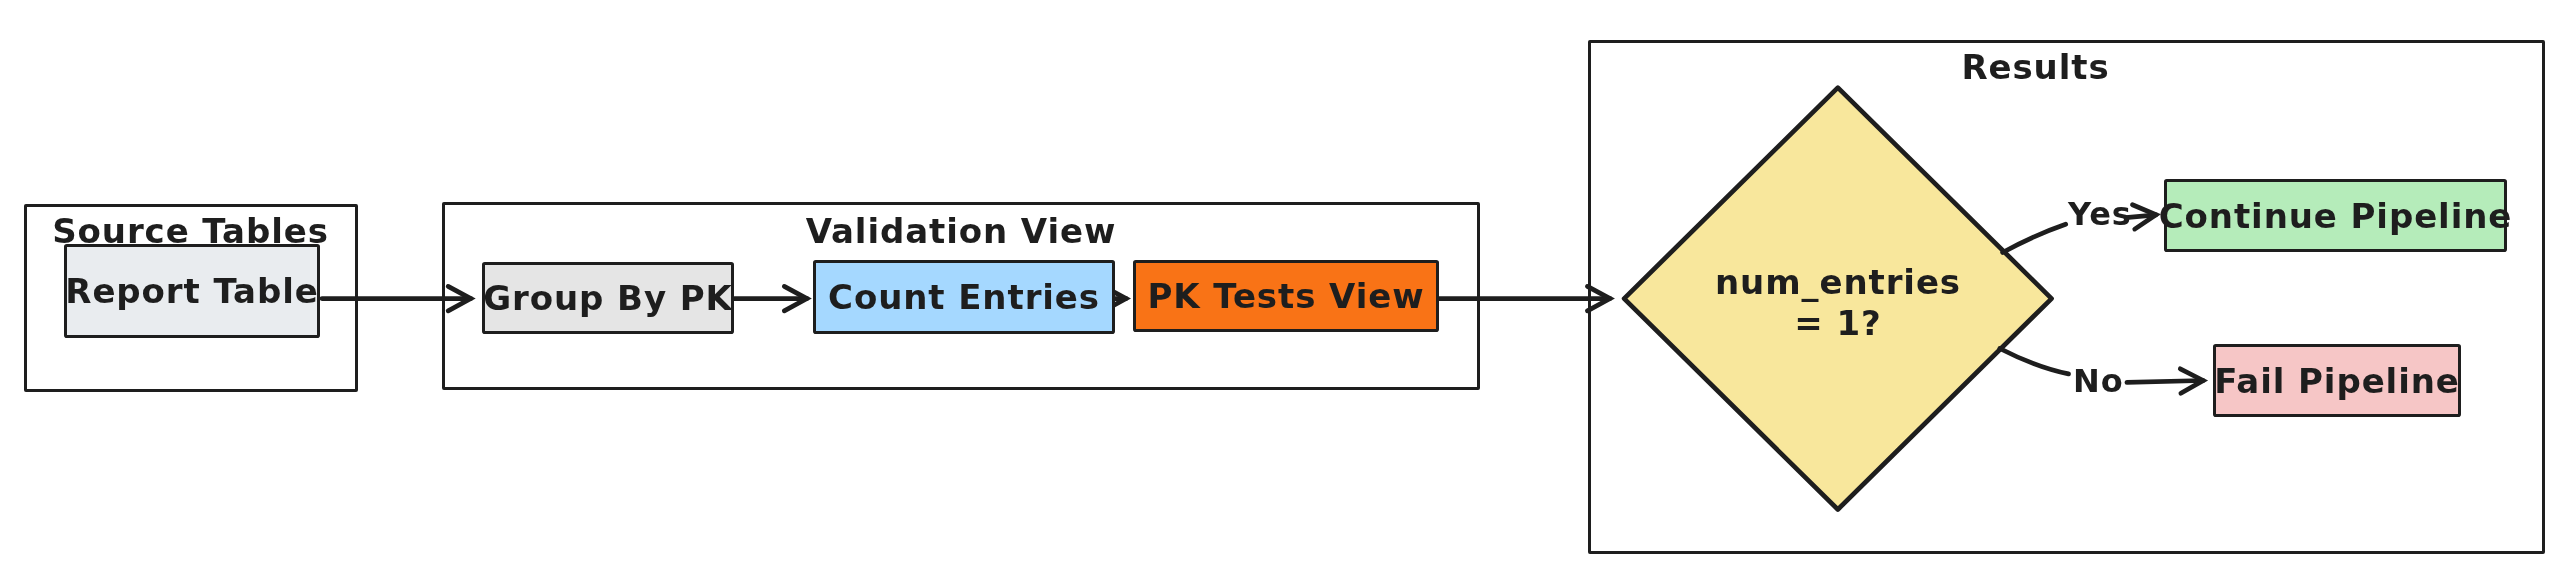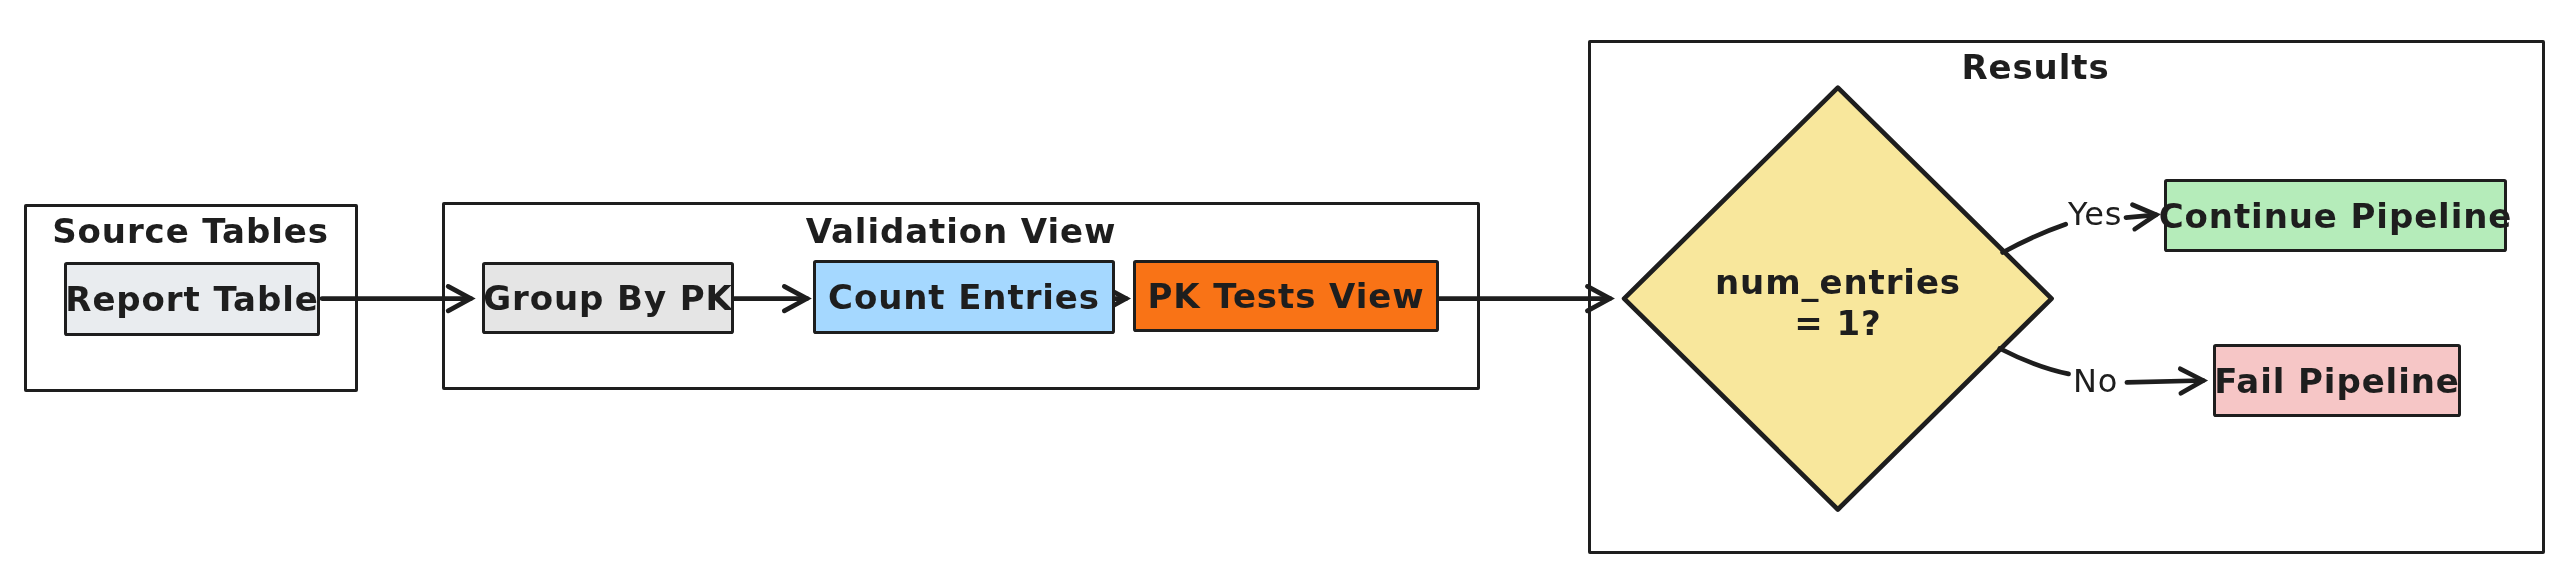--- a/index.html
+++ b/index.html
@@ -66,35 +66,35 @@
     text-align:center;
     font-size:34px;
     font-weight:600;
     letter-spacing:0.9px;
     line-height:41px;
     z-index:4;
   }
   .edge-label{
     position:absolute;
     font-size:32px;
-    font-weight:400;
+    font-weight:700;
     letter-spacing:0.9px;
     z-index:4;
     white-space:nowrap;
   }
   
   .group-source{left:23.5px;top:204px;width:334px;height:188px;}
   .group-validation{left:442px;top:202px;width:1038px;height:188px;}
   .group-results{left:1588px;top:40px;width:957px;height:514px;}
 
   .label-source{left:23.5px;top:211px;width:334px;}
   .label-validation{left:442px;top:211px;width:1038px;}
   .label-results{left:1588px;top:47px;width:895px;}
 
-  .node-report{left:64px;top:262px;width:256px;height:74px;}
+  .node-report{left:64px;top:244px;width:256px;height:94px;}
   .node-group-by-pk{left:482px;top:262px;width:252px;height:72px;}
   .node-count-entries{left:813px;top:260px;width:302px;height:74px;}
   .node-pk-tests{left:1133px;top:260px;width:306px;height:72px;}
   .node-continue{left:2164px;top:179px;width:343px;height:73px;}
   .node-fail{left:2213px;top:344px;width:248px;height:73px;}
 
   .label-yes{left:2068px;top:195px;}
   .label-no{left:2073px;top:362px;}
 </style>
 </head>

